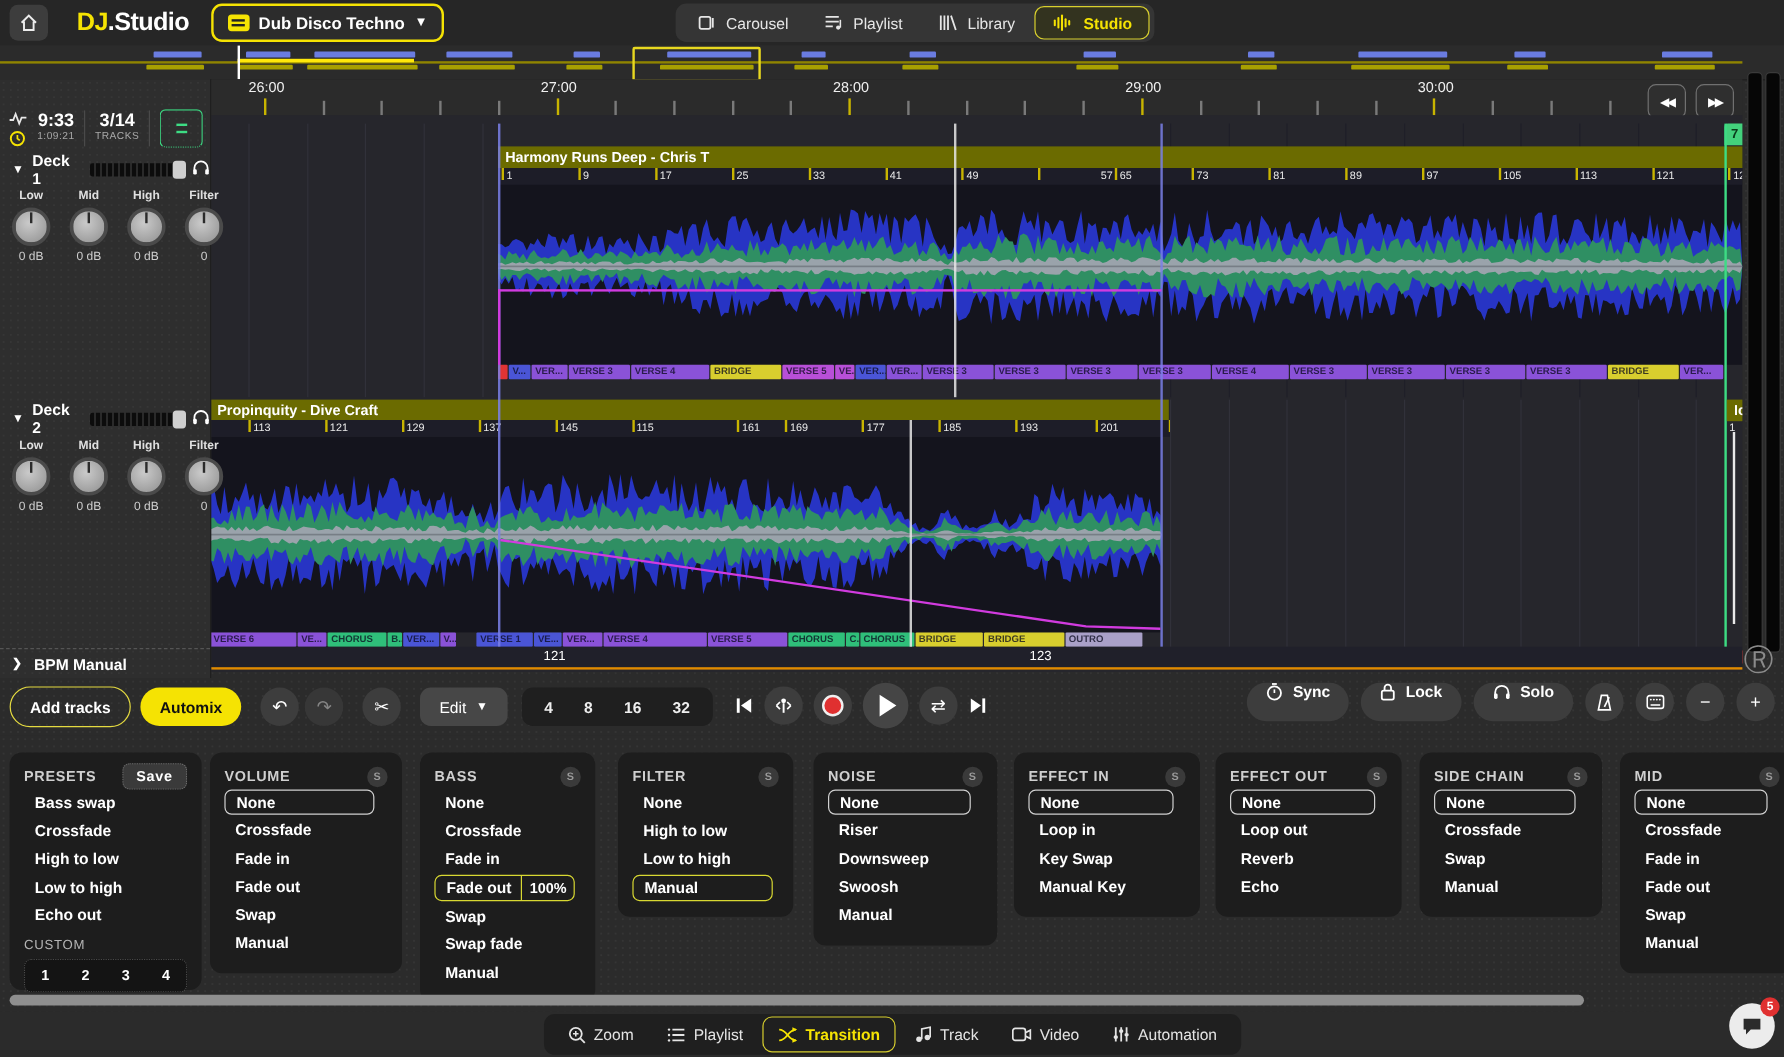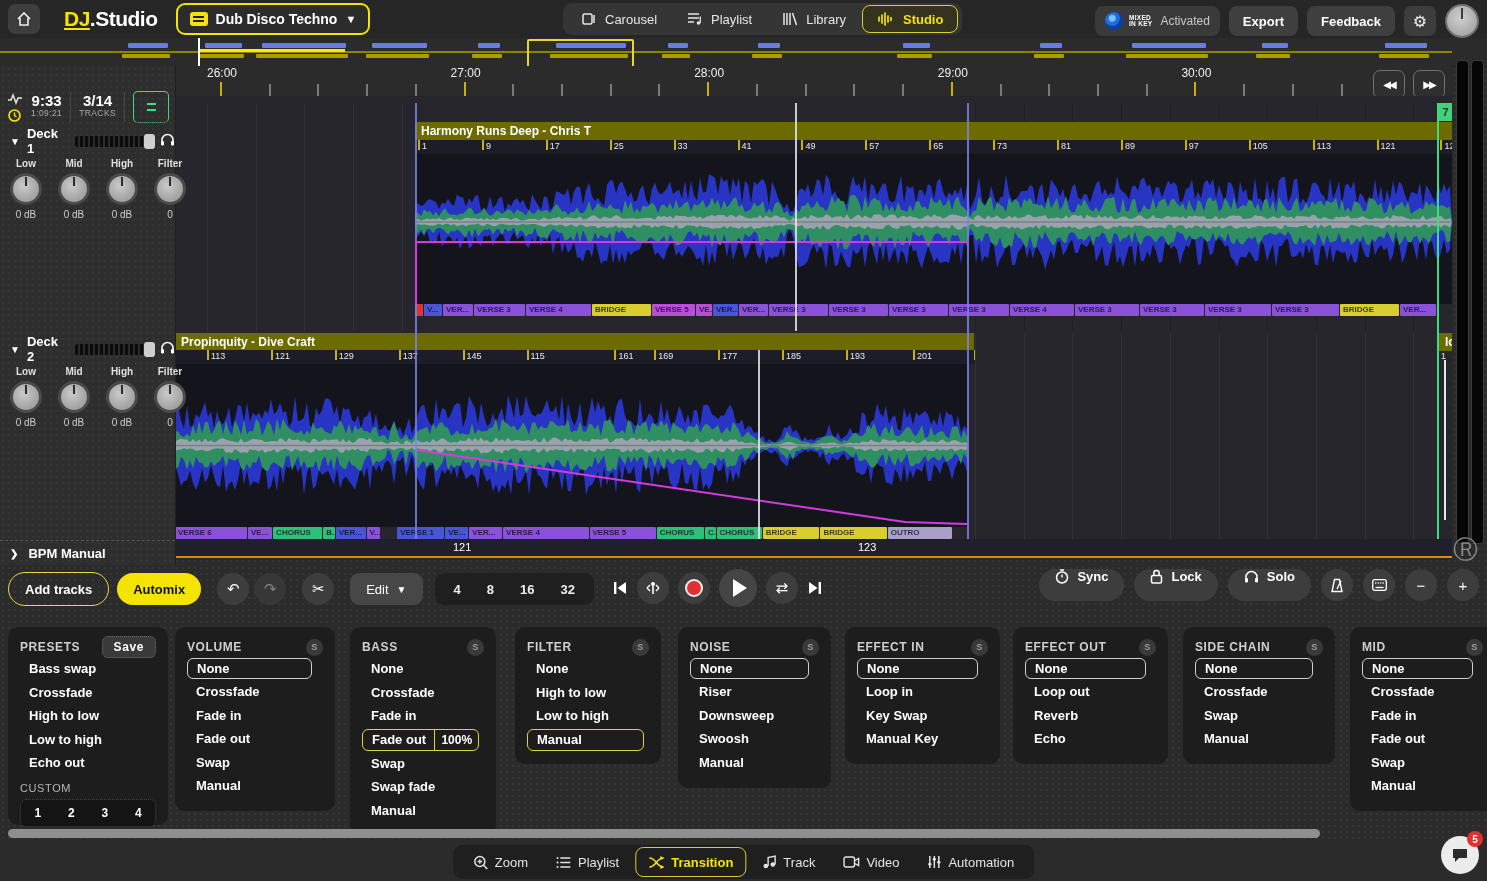--- a/index.html
+++ b/index.html
@@ -5,21 +5,21 @@
   html,body{margin:0;padding:0;background:#1a1a1a;}
   #app{position:relative;width:1487px;height:881px;overflow:hidden;background:#2b2b2b;
        font-family:"Liberation Sans",sans-serif;color:#e8e8e8;
        background-image:radial-gradient(#343434 1px, transparent 1px);background-size:6px 6px;}
   .abs{position:absolute;}
   
   #topbar{left:0;top:0;width:1487px;height:38px;background:#262626;display:flex;align-items:center;}
   .iconbtn{display:flex;align-items:center;justify-content:center;background:#3d3d3d;border-radius:7px;color:#eee;}
   #home{width:32px;height:30px;margin-left:8px;}
   #logo{margin-left:24px;font-size:21px;font-weight:800;letter-spacing:-0.5px;white-space:nowrap;}
-  #logo .dj{color:#f5e303;text-decoration:underline;} #logo .studio{color:#fff;}
+  #logo .dj{color:#f5e303;} #logo .studio{color:#fff;}
   #project{margin-left:18px;height:28px;border:2px solid #f5e303;border-radius:9px;display:flex;align-items:center;padding:0 12px;gap:8px;background:#2c2c2c;}
   #project .badge{width:18px;height:14px;background:#f5e303;border-radius:3px;display:flex;flex-direction:column;justify-content:center;gap:2px;align-items:center;}
   #project .badge i{display:block;width:11px;height:2px;background:#222;}
   #project .pname{font-size:14px;font-weight:700;color:#fff;}
   #project .chev{color:#fff;font-size:11px;}
   #viewtabs{position:absolute;left:563px;top:3px;height:32px;background:#353535;border-radius:9px;display:flex;align-items:center;padding:0 4px;gap:2px;}
   .vtab{display:flex;align-items:center;gap:8px;padding:0 14px;height:26px;border-radius:8px;font-size:13px;color:#e6e6e6;}
   .vtab svg{display:block;}
   .vtab.active{color:#f5e303;border:1.5px solid #d8cf2e;background:#33331f;font-weight:700;}
   #topright{position:absolute;right:8px;top:4px;display:flex;align-items:center;gap:9px;}
@@ -204,33 +204,20 @@
                 <line x1="5" y1="3" x2="5" y2="11"></line>
                 <line x1="8" y1="1" x2="8" y2="13"></line>
                 <line x1="11" y1="4" x2="11" y2="10"></line>
                 <line x1="14" y1="5.5" x2="14" y2="8.5"></line>
               </g>
             </svg>
           </span>
           <span>Studio</span>
         </div>
       </nav>
-    <div id="topright">
-      <div id="mik">
-        <span class="ring"></span>
-        <span class="brand"><span>MIXED</span><br><span>IN KEY</span></span>
-        <span class="status">Activated</span>
-      </div>
-      <div class="topbtn">Export</div>
-      <div class="topbtn">Feedback</div>
-      <div id="gear" class="iconbtn">
-          <span>⚙</span>
-        </div>
-      <div id="avatar"></div>
-    </div>
   </header>
 
   <div id="minimap" class="abs">
     <div id="mm-line"></div>
     <div id="mm-bars">
         <div class="mm-blue" style="left: 128px; width: 40px;"></div>
         <div class="mm-yel" style="left: 122px; width: 48px;"></div>
         <div class="mm-blue" style="left: 205px; width: 37px;"></div>
         <div class="mm-yel" style="left: 199px; width: 45px;"></div>
         <div class="mm-blue" style="left: 262px; width: 84px;"></div>
@@ -362,21 +349,21 @@
           <span class="bn">25</span>
         </div><span class="bm" style="left: 226.65px;"></span><div class="beat" style="left: 258.6px;">
           <span class="bt"></span>
           <span class="bn">33</span>
         </div><span class="bm" style="left: 290.55px;"></span><div class="beat" style="left: 322.5px;">
           <span class="bt"></span>
           <span class="bn">41</span>
         </div><span class="bm" style="left: 354.45px;"></span><div class="beat" style="left: 386.4px;">
           <span class="bt"></span>
           <span class="bn">49</span>
-        </div><span class="bm" style="left: 418.35px;"></span><div class="beat" style="left: 450.3px;">
+        </div><span class="bm" style="left: 418.35px;"></span><div class="beat" style="left: 450.3px; gap: 48px;">
           <span class="bt"></span>
           <span class="bn">57</span>
         </div><span class="bm" style="left: 482.25px;"></span><div class="beat" style="left: 514.2px;">
           <span class="bt"></span>
           <span class="bn">65</span>
         </div><span class="bm" style="left: 546.15px;"></span><div class="beat" style="left: 578.1px;">
           <span class="bt"></span>
           <span class="bn">73</span>
         </div><span class="bm" style="left: 610.05px;"></span><div class="beat" style="left: 642px;">
           <span class="bt"></span>

